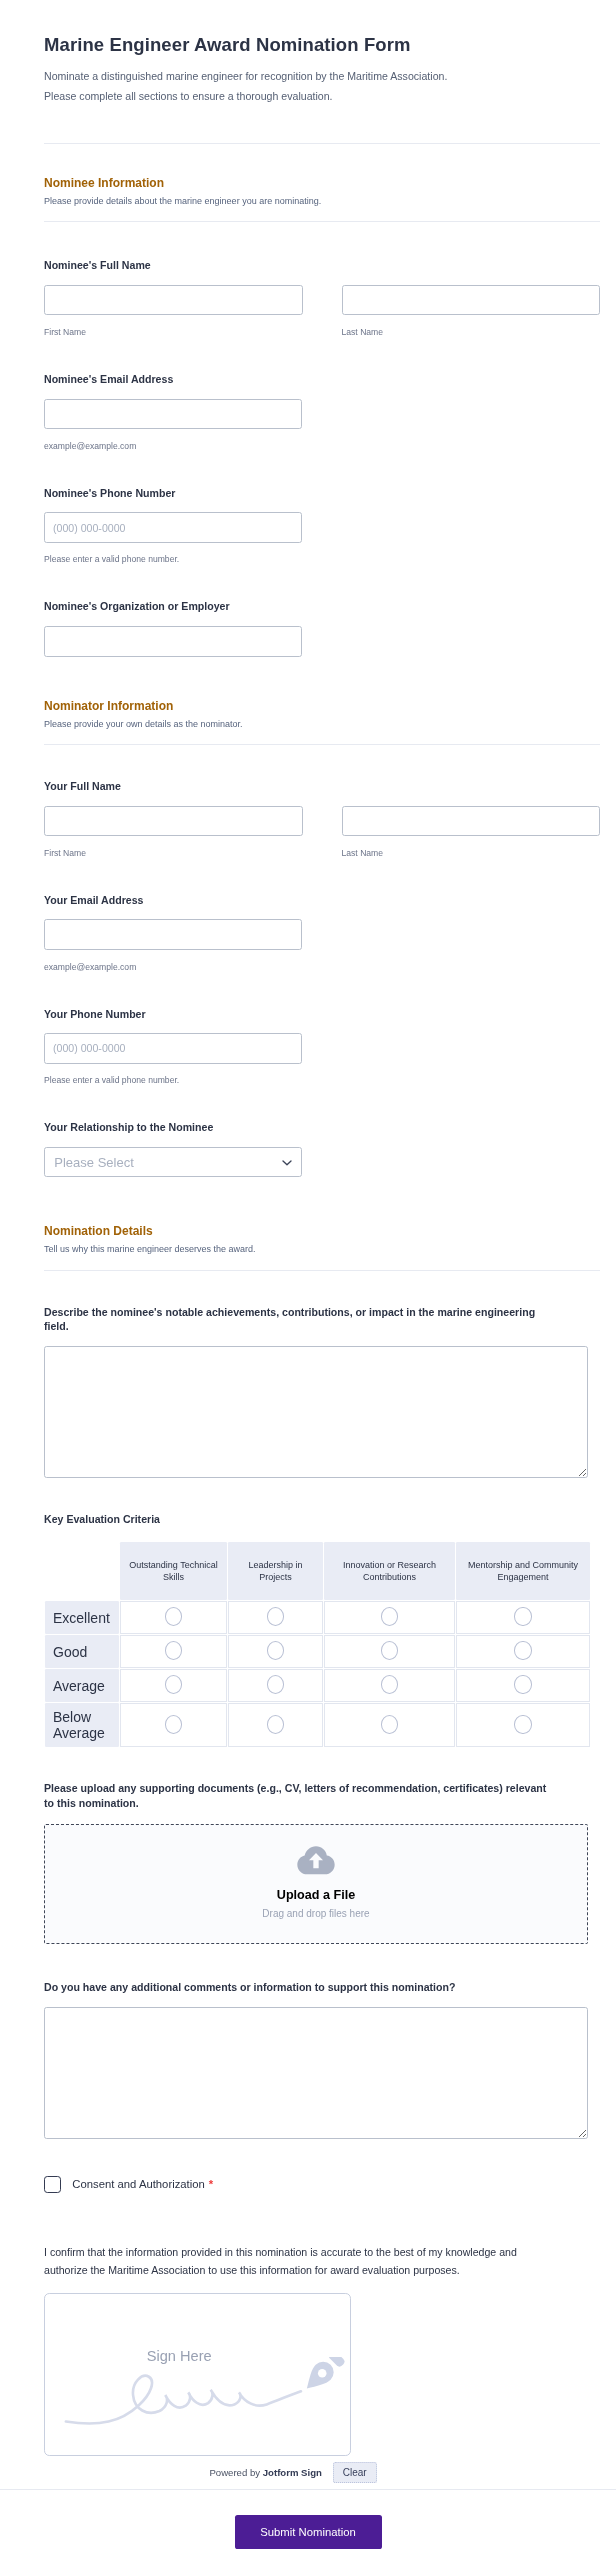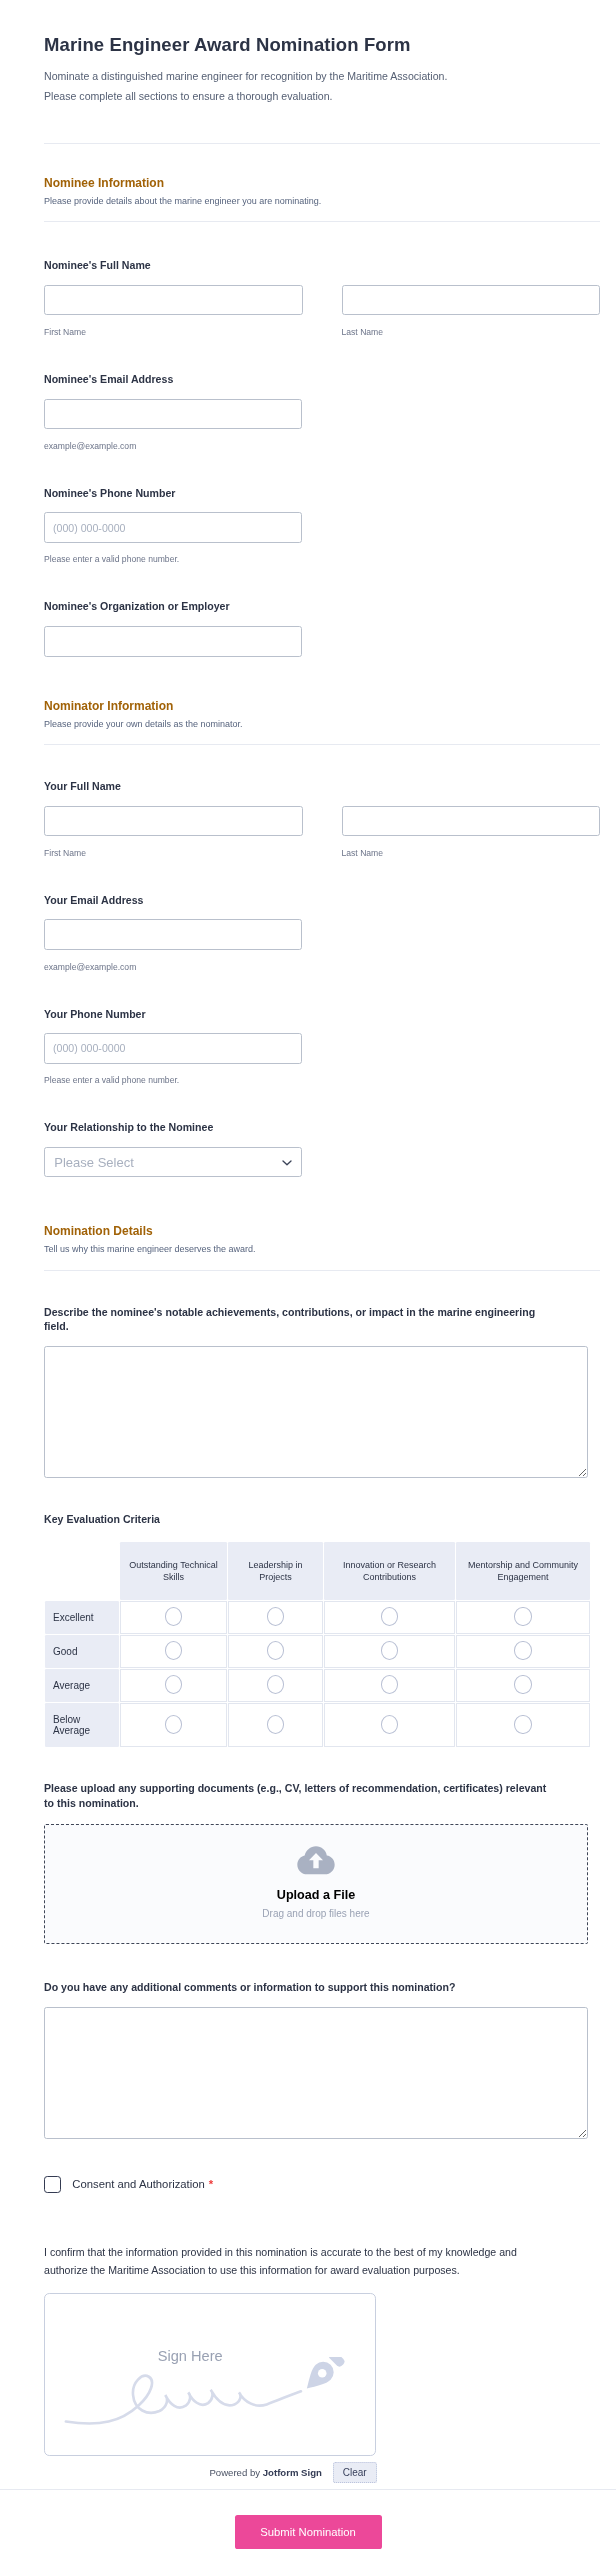--- a/index.html
+++ b/index.html
@@ -40,49 +40,49 @@
   .selectwrap{position:relative;width:258px;height:30.5px;}
   .select{box-sizing:border-box;width:100%;height:100%;border:0.7px solid #b9c0cc;border-radius:2.6px;background:#fff;display:flex;align-items:center;padding:0 9.3px;cursor:pointer;}
   .select .ph{font-size:13px;color:#a8b0bf;}
   .select .chev{position:absolute;right:10px;top:50%;transform:translateY(-50%);}
 
   
   .crit-table{border-collapse:separate;border-spacing:1.3px;margin-top:14.6px;table-layout:fixed;}
   .crit-table th,.crit-table td{box-sizing:border-box;}
   .crit-table thead th{background:#e9ecf5;font-size:9px;line-height:12.6px;font-weight:400;color:#2c3345;padding:6.6px 8px;height:58px;vertical-align:middle;border-radius:1.3px;}
   .crit-table thead th.corner{background:transparent;}
-  .crit-table tbody th{background:#e9ecf5;font-size:10px;font-weight:400;color:#2c3345;text-align:left;padding:5.3px 8px;border-radius:1.3px;}
+  .crit-table tbody th{background:#e9ecf5;font-size:14px;font-weight:400;color:#2c3345;text-align:left;padding:5.3px 8px;border-radius:1.3px;}
   .crit-table td{background:#fff;border:0.7px solid #e2e6ef;text-align:center;vertical-align:middle;height:33px;}
   .radio{display:inline-block;width:15.2px;height:16.6px;border:0.7px solid #b9c0d4;border-radius:50%;background:#fff;cursor:pointer;}
 
   
   .upload-box{margin-top:13.2px;width:544px;box-sizing:border-box;border:0.7px dashed #3f4657;border-radius:2px;background:#fafbfd;text-align:center;padding:20px 0 24px 0;cursor:pointer;}
   .upload-title{margin-top:9.3px;font-size:12.6px;font-weight:700;color:#000000;text-align:center;}
   .upload-hint{margin-top:6px;font-size:10px;color:#9aa2b4;}
 
   
   .consent{margin-top:37px;display:flex;align-items:center;gap:11.3px;}
   .checkbox{width:17px;height:17px;box-sizing:border-box;border:1.3px solid #343b52;border-radius:3.3px;background:#fff;cursor:pointer;flex:0 0 auto;}
   .consent-label{font-size:11.3px;color:#2c3345;}
   .req{color:#ee3a3a;font-weight:700;margin-left:4px;}
 
   .confirm-text{margin:50px 0 0 0;font-size:10.6px;line-height:18.5px;color:#2c3345;max-width:477px;}
 
   
-  .sig-box{margin-top:13.2px;position:relative;width:332px;height:163px;box-sizing:border-box;border:0.7px solid #c8cfdf;border-radius:5.3px;background:#fff;cursor:crosshair;}
+  .sig-box{margin-top:13.2px;position:relative;width:307px;height:163px;box-sizing:border-box;border:0.7px solid #c8cfdf;border-radius:5.3px;background:#fff;cursor:crosshair;}
   .sign-here{position:absolute;left:44%;top:34%;transform:translateX(-50%);font-size:14.6px;color:#99a1b3;}
   .sig-art{position:absolute;left:16px;bottom:17px;}
   .sig-footer{width:333px;margin-top:6.6px;display:flex;justify-content:flex-end;align-items:center;gap:10.6px;}
   .powered{font-size:9.6px;color:#4a5264;}
   .powered b{color:#343c55;font-weight:700;}
   .clear-btn{box-sizing:border-box;height:21px;padding:0 9.3px;background:#e9ecf5;border:0.7px dotted #b9c2dc;border-radius:2.6px;font-family:inherit;font-size:10px;color:#39415c;cursor:pointer;}
 
   
   .submit-row{margin-top:25px;padding-bottom:37px;display:flex;justify-content:center;}
-  .submit-btn{min-width:147px;height:34px;background:#ec4899;border:none;border-radius:2.6px;color:#fff;font-family:inherit;font-size:11.3px;font-weight:400;cursor:pointer;padding:0 17px;}
+  .submit-btn{min-width:147px;height:34px;background:#4c1d95;border:none;border-radius:2.6px;color:#fff;font-family:inherit;font-size:11.3px;font-weight:400;cursor:pointer;padding:0 17px;}
 </style>
 </head>
 <body>
 
 <div class="page">
   <div class="content">
 
     <div class="form-header">
       <h1 class="form-title">Marine Engineer Award Nomination Form</h1>
       <p class="form-subtitle">Nominate a distinguished marine engineer for recognition by the Maritime Association. Please complete all sections to ensure a thorough evaluation.</p>

